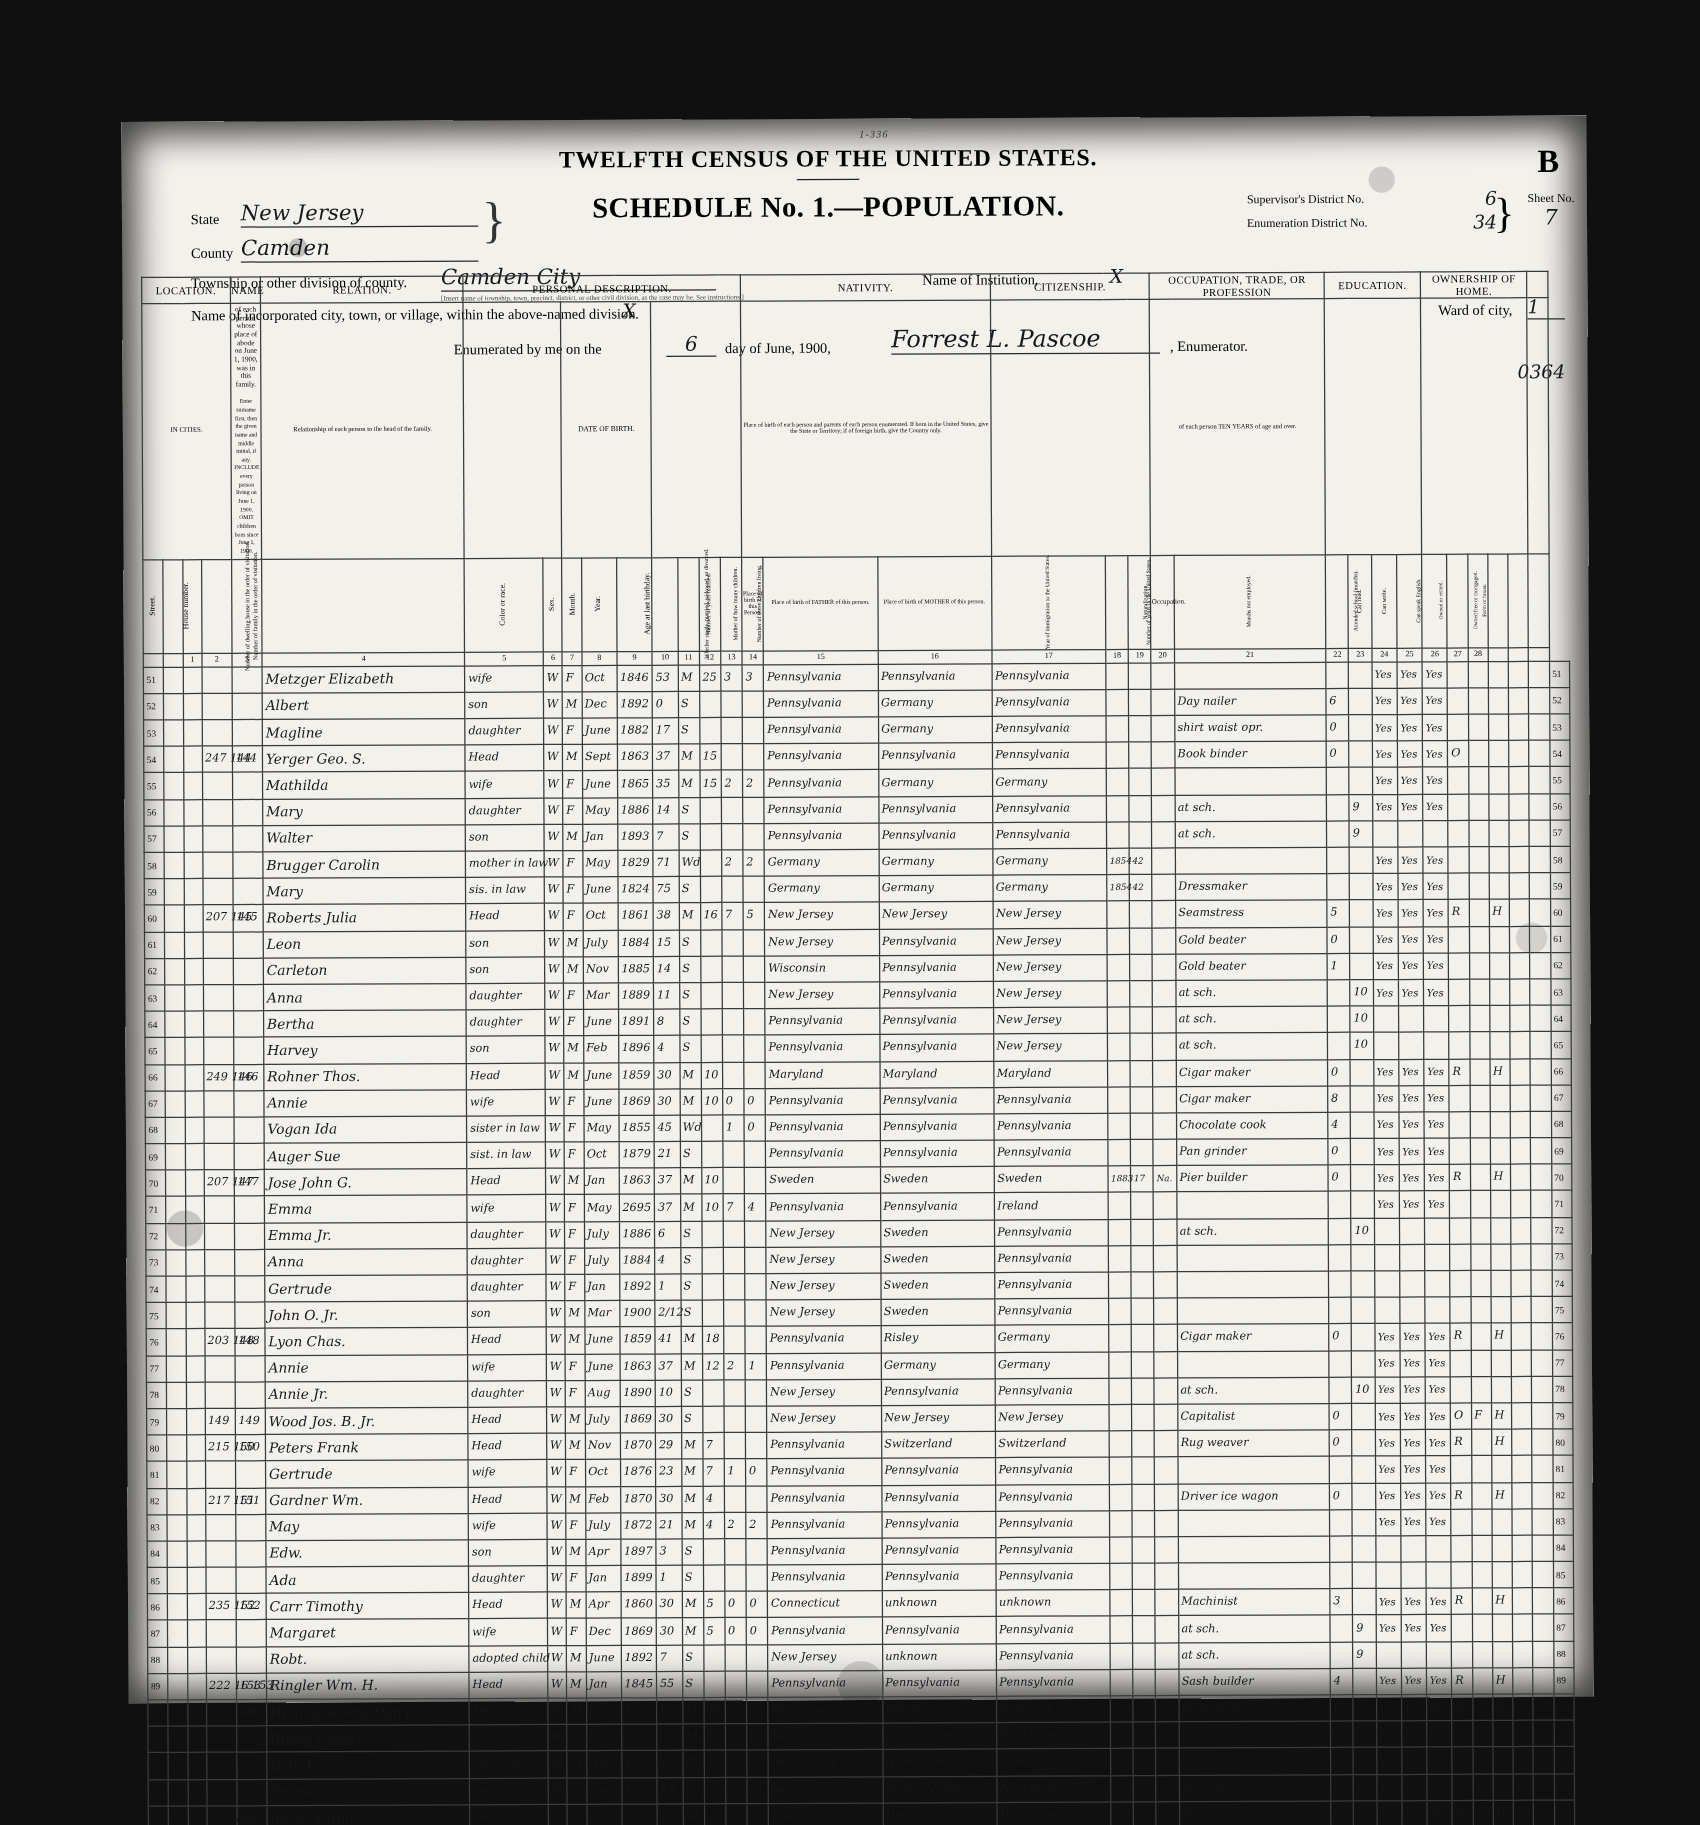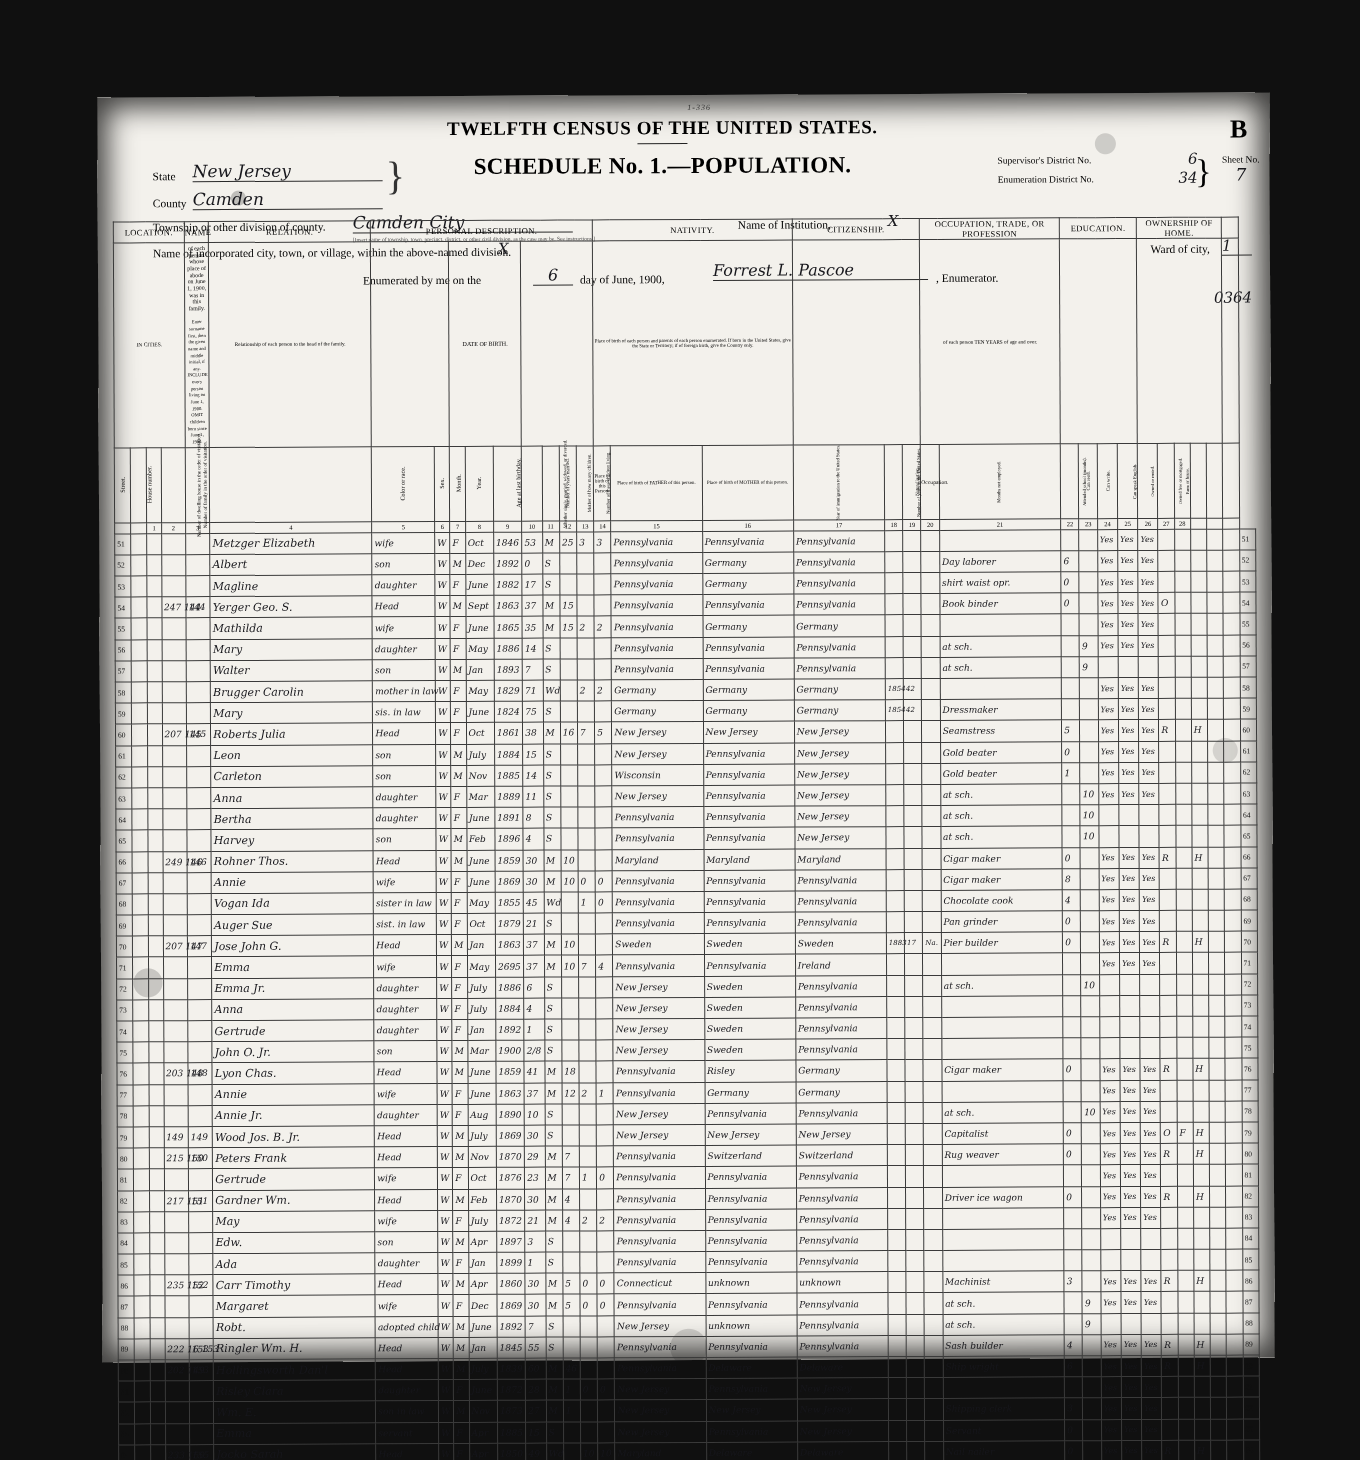--- a/index.html
+++ b/index.html
@@ -78,21 +78,21 @@
       <span class="hand" style="position:absolute;left:790px;top:118px;font-size:15px;">X</span>
 
       <div class="lbl" style="left:55px;top:150px;">Name of incorporated city, town, or village, within the above-named division.</div>
       <span class="hand" style="position:absolute;left:400px;top:144px;font-size:15px;">X</span>
       <div class="lbl" style="right:60px;top:150px;">Ward of city,</div>
       <span class="hand ul" style="position:absolute;right:18px;top:144px;width:30px;font-size:15px;">1</span>
 
       <div class="lbl" style="left:265px;top:178px;">Enumerated by me on the</div>
       <span class="hand ul" style="position:absolute;left:435px;top:170px;width:40px;text-align:center;font-size:16px;">6</span>
       <div class="lbl" style="left:482px;top:178px;">day of June, 1900,</div>
-      <span class="hand ul" style="position:absolute;left:615px;top:166px;width:215px;font-size:16px;">Forrest L. Pascoe</span>
+      <span class="hand ul" style="position:absolute;left:615px;top:166px;width:215px;font-size:19px;">Forrest L. Pascoe</span>
       <div class="lbl" style="left:838px;top:178px;">, Enumerator.</div>
 
       <div class="supbox">
         <div>
           <span>Supervisor's District No.</span>
           <span class="hand" style="position:absolute;right:0;top:-5px;font-size:15px;">6</span>
         </div>
         <div>
           <span>Enumeration District No.</span>
           <span class="hand" style="position:absolute;right:0;top:-5px;font-size:15px;">34</span>
@@ -298,21 +298,21 @@
             <td class="h hs c">S</td>
             <td class="h hs c"></td>
             <td class="h hs c"></td>
             <td class="h hs c"></td>
             <td class="h hs">Pennsylvania</td>
             <td class="h hs">Germany</td>
             <td class="h hs">Pennsylvania</td>
             <td class="h c" style="font-size:7px"></td>
             <td class="h c" style="font-size:7px"></td>
             <td class="h c" style="font-size:7px"></td>
-            <td class="h hs">Day laborer</td>
+            <td class="h hs">Day nailer</td>
             <td class="h hs c">6</td>
             <td class="h hs c"></td>
             <td class="h c" style="font-size:8px">Yes</td>
             <td class="h c" style="font-size:8px">Yes</td>
             <td class="h c" style="font-size:8px">Yes</td>
             <td class="h hs c"></td>
             <td class="h hs c"></td>
             <td class="h hs c"></td>
             <td class="h hs c"></td>
             <td class="c"></td>
@@ -1115,21 +1115,21 @@
             <td class="c"></td>
             <td class="c"></td>
             <td class="h hs c"></td>
             <td class="h hs c"></td>
             <td class="h">      John O. Jr.</td>
             <td class="h hs">son</td>
             <td class="h hs c">W</td>
             <td class="h hs c">M</td>
             <td class="h hs c">Mar</td>
             <td class="h hs c">1900</td>
-            <td class="h hs c">2/8</td>
+            <td class="h hs c">2/12</td>
             <td class="h hs c">S</td>
             <td class="h hs c"></td>
             <td class="h hs c"></td>
             <td class="h hs c"></td>
             <td class="h hs">New Jersey</td>
             <td class="h hs">Sweden</td>
             <td class="h hs">Pennsylvania</td>
             <td class="h c" style="font-size:7px"></td>
             <td class="h c" style="font-size:7px"></td>
             <td class="h c" style="font-size:7px"></td>

